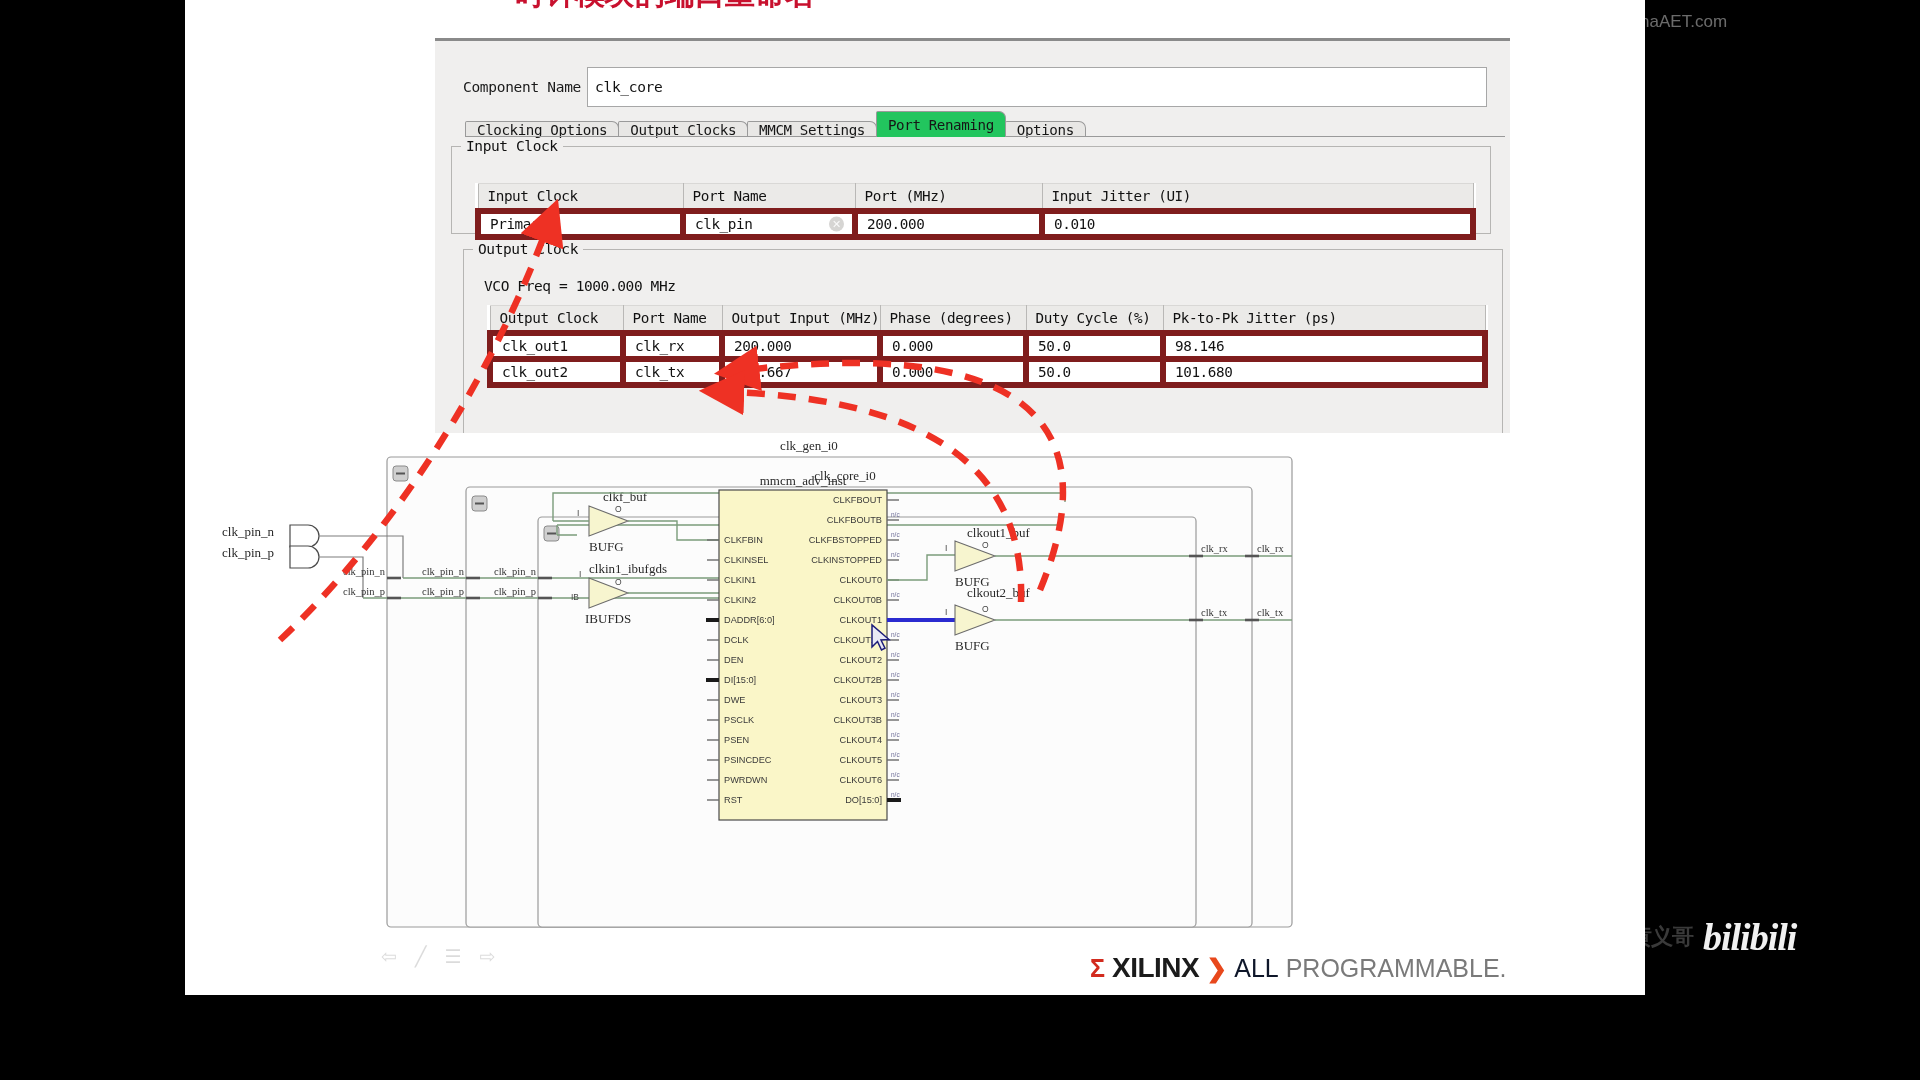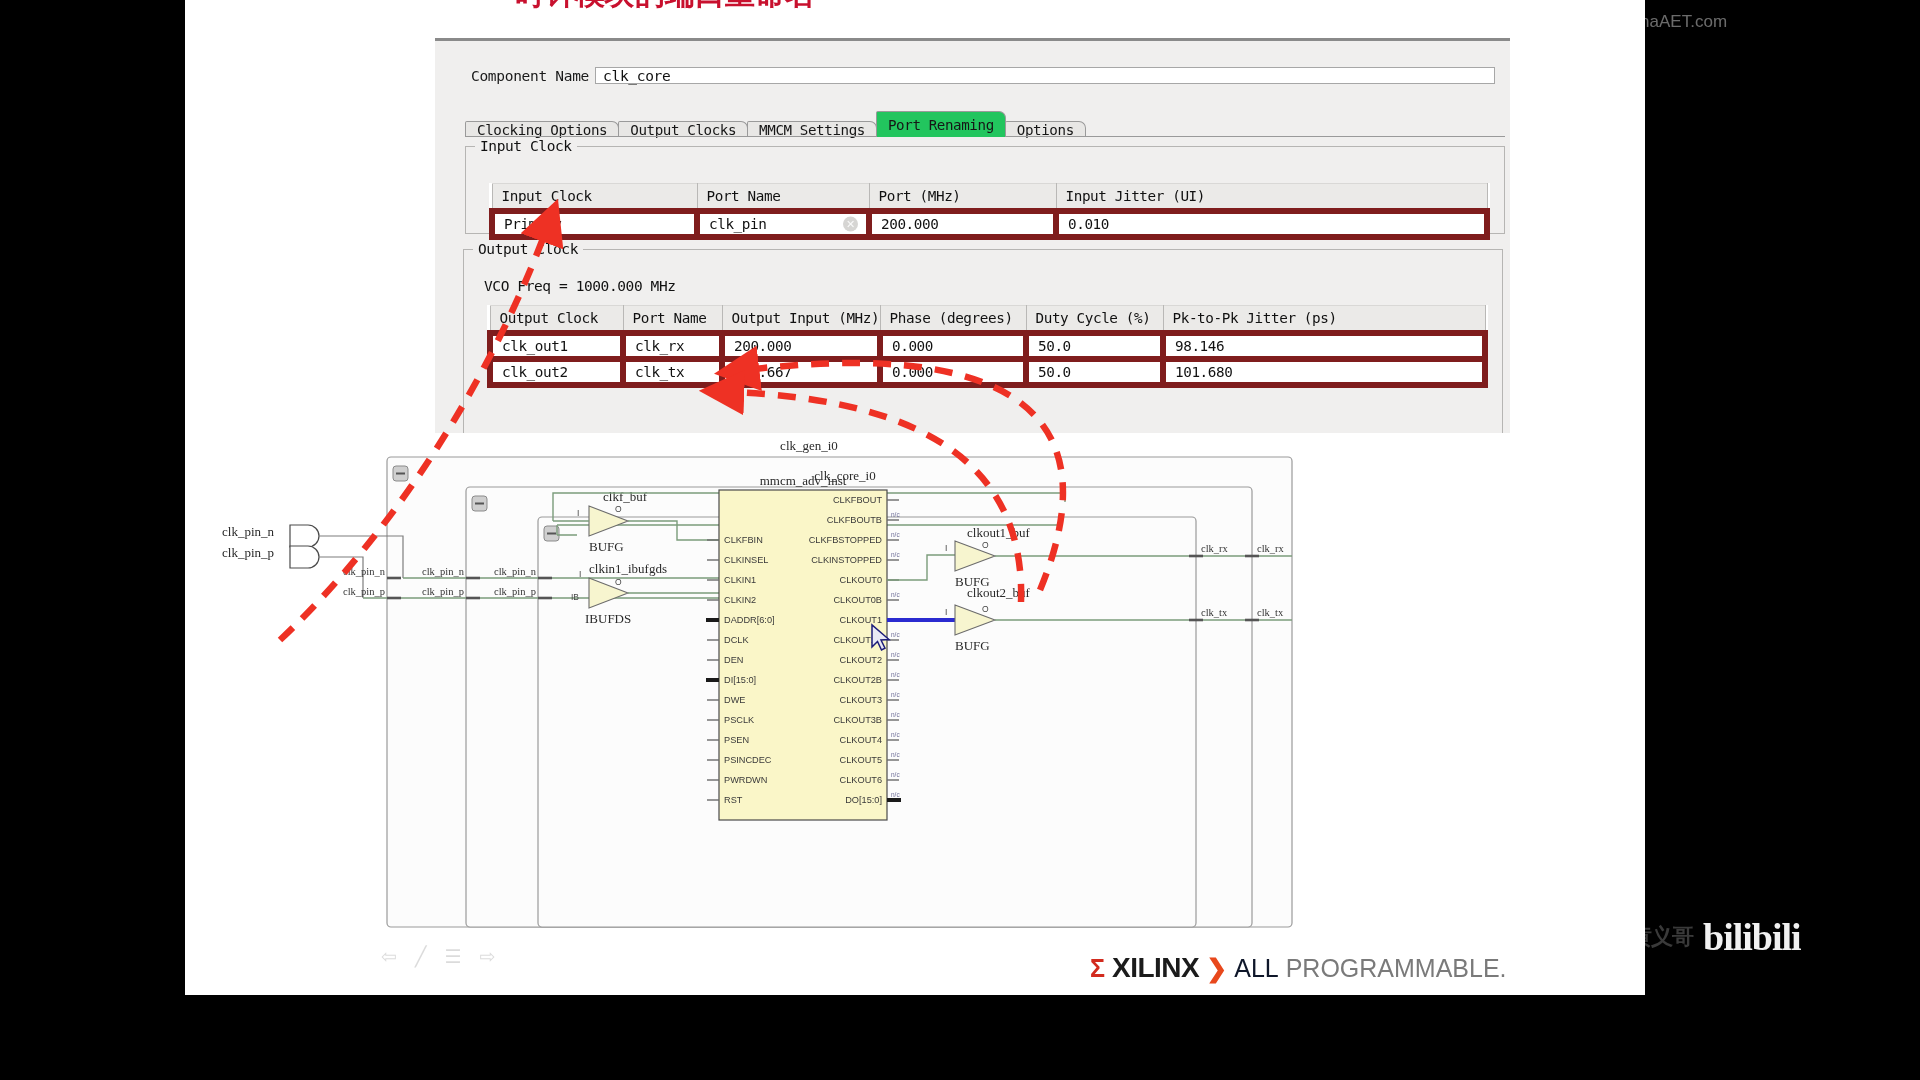--- a/index.html
+++ b/index.html
@@ -41,31 +41,31 @@
   #vivado {
     position: absolute;
     left: 250px; top: 38px;
     width: 1075px; height: 395px;
     background: #f0efee;
     border-top: 3px solid #8a8a8a;
     overflow: hidden;
     font-family: "DejaVu Sans Mono", monospace;
   }
   .comp-row {
-    position: absolute; left: 36px; top: 26px;
+    position: absolute; left: 28px; top: 26px;
     display: flex; align-items: center;
   }
   .comp-label {
     font-family: "DejaVu Sans Mono", monospace;
     font-size: 14.5px; color: #1a1a1a; letter-spacing: -0.3px;
     white-space: nowrap;
   }
   .comp-input {
     margin-left: 6px;
-    width: 900px; height: 17px;
+    width: 900px; height: 40px;
     background: #fff; border: 1px solid #a7a7a7;
     display: flex; align-items: center;
     padding-left: 7px;
     font-family: "DejaVu Sans Mono", monospace;
     font-size: 14.5px; color: #111;
     letter-spacing: -0.3px;
   }
   
   #tabs {
     position: absolute; left: 30px; top: 70px;
@@ -108,21 +108,21 @@
     position: absolute;
     top: -9px; left: 9px;
     background: #f0efee;
     padding: 0 5px;
     font-family: "DejaVu Sans Mono", monospace;
     font-size: 14.5px;
     color: #111;
     letter-spacing: -0.4px;
     white-space: nowrap;
   }
-  #grp-input { left: 30px; top: 105px; width: 1040px; height: 88px; }
+  #grp-input { left: 16px; top: 105px; width: 1040px; height: 88px; }
   #grp-output { left: 28px; top: 208px; width: 1040px; height: 190px; }
   .vco-line {
     position: absolute; left: 20px; top: 28px;
     font-family: "DejaVu Sans Mono", monospace;
     font-size: 14.5px; color: #111; letter-spacing: -0.4px;
   }
   
   table.vtab {
     position: absolute;
     border-collapse: collapse;
@@ -208,20 +208,21 @@
   }
   #wm-bili .cn {
     font-family: "Liberation Sans", sans-serif;
     font-size: 22px; color: #3a3a3a; font-weight: bold;
     letter-spacing: -1px;
   }
   #wm-bili .bl {
     font-family: "Liberation Serif", serif;
     font-size: 38px; color: #f1f1f1; font-weight: bold;
     letter-spacing: -1px;
+    font-style: italic;
   }
   
   #anno {
     position: absolute; left:0; top:0; width:1460px; height:995px;
     pointer-events: none;
   }
 </style>
 </head>
 <body>
 

